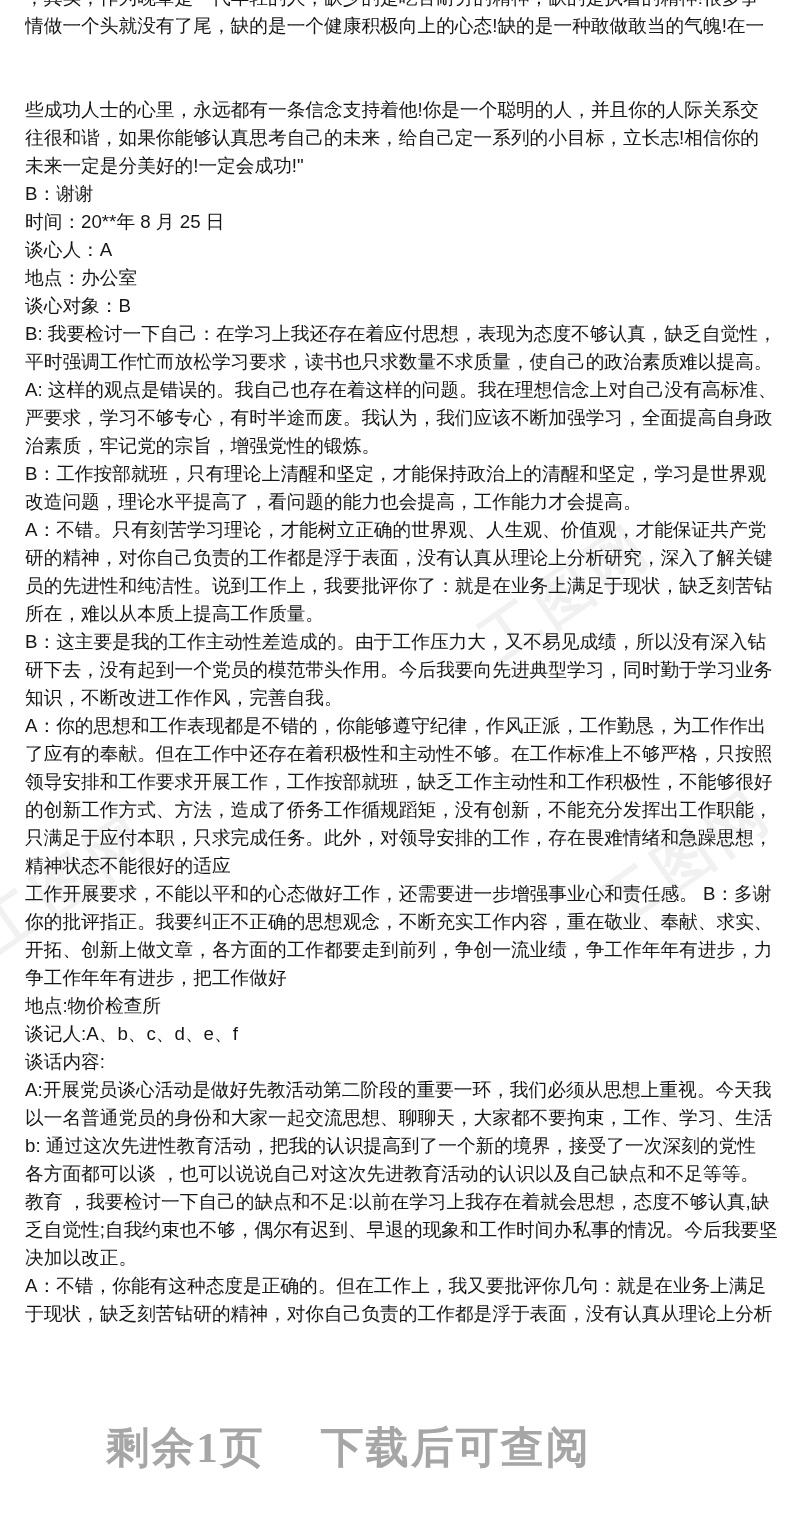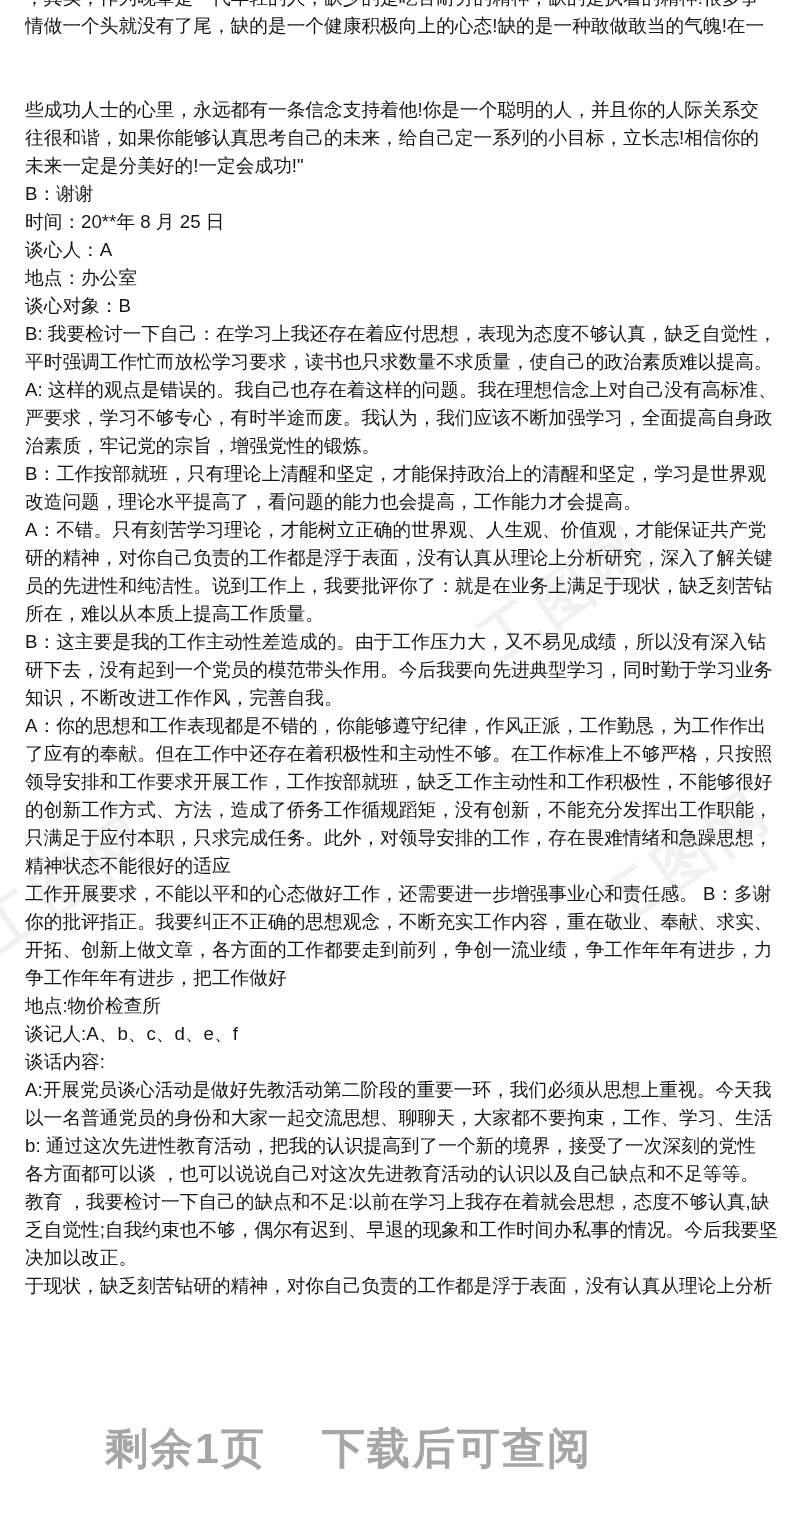--- a/index.html
+++ b/index.html
@@ -46,21 +46,21 @@
     white-space: nowrap;
     letter-spacing: 6px;
     user-select: none;
   }
   .page-footer {
     position: absolute;
     top: 1424px;
     left: 0;
     width: 697px;
     text-align: center;
-    font-family: Liberation Sans, sans-serif;
+    font-family: Liberation Serif, serif;
     font-weight: bold;
     font-size: 43px;
     line-height: 48px;
     color: #a6a6a6;
     letter-spacing: 2px;
     z-index: 3;
     white-space: nowrap;
   }
   .page-footer .seg-gap {
     display: inline-block;
@@ -118,20 +118,21 @@
       <div class="doc-line">地点:物价检查所</div>
       <div class="doc-line">谈记人:A、b、c、d、e、f</div>
       <div class="doc-line">谈话内容:</div>
       <div class="doc-line">A:开展党员谈心活动是做好先教活动第二阶段的重要一环，我们必须从思想上重视。今天我</div>
       <div class="doc-line">以一名普通党员的身份和大家一起交流思想、聊聊天，大家都不要拘束，工作、学习、生活</div>
       <div class="doc-line">b: 通过这次先进性教育活动，把我的认识提高到了一个新的境界，接受了一次深刻的党性</div>
       <div class="doc-line">各方面都可以谈 ，也可以说说自己对这次先进教育活动的认识以及自己缺点和不足等等。</div>
       <div class="doc-line">教育 ，我要检讨一下自己的缺点和不足:以前在学习上我存在着就会思想，态度不够认真,缺</div>
       <div class="doc-line">乏自觉性;自我约束也不够，偶尔有迟到、早退的现象和工作时间办私事的情况。今后我要坚</div>
       <div class="doc-line">决加以改正。</div>
+      <div class="doc-line">A：不错，你能有这种态度是正确的。但在工作上，我又要批评你几句：就是在业务上满足</div>
       <div class="doc-line">于现状，缺乏刻苦钻研的精神，对你自己负责的工作都是浮于表面，没有认真从理论上分析</div>
     </div>
 
   <div class="page-footer" style="color: rgb(166, 166, 166);">
     <span>剩余1页</span><span class="seg-gap"></span><span>下载后可查阅</span>
   </div>
 
 </div>
 
 </body></html>

